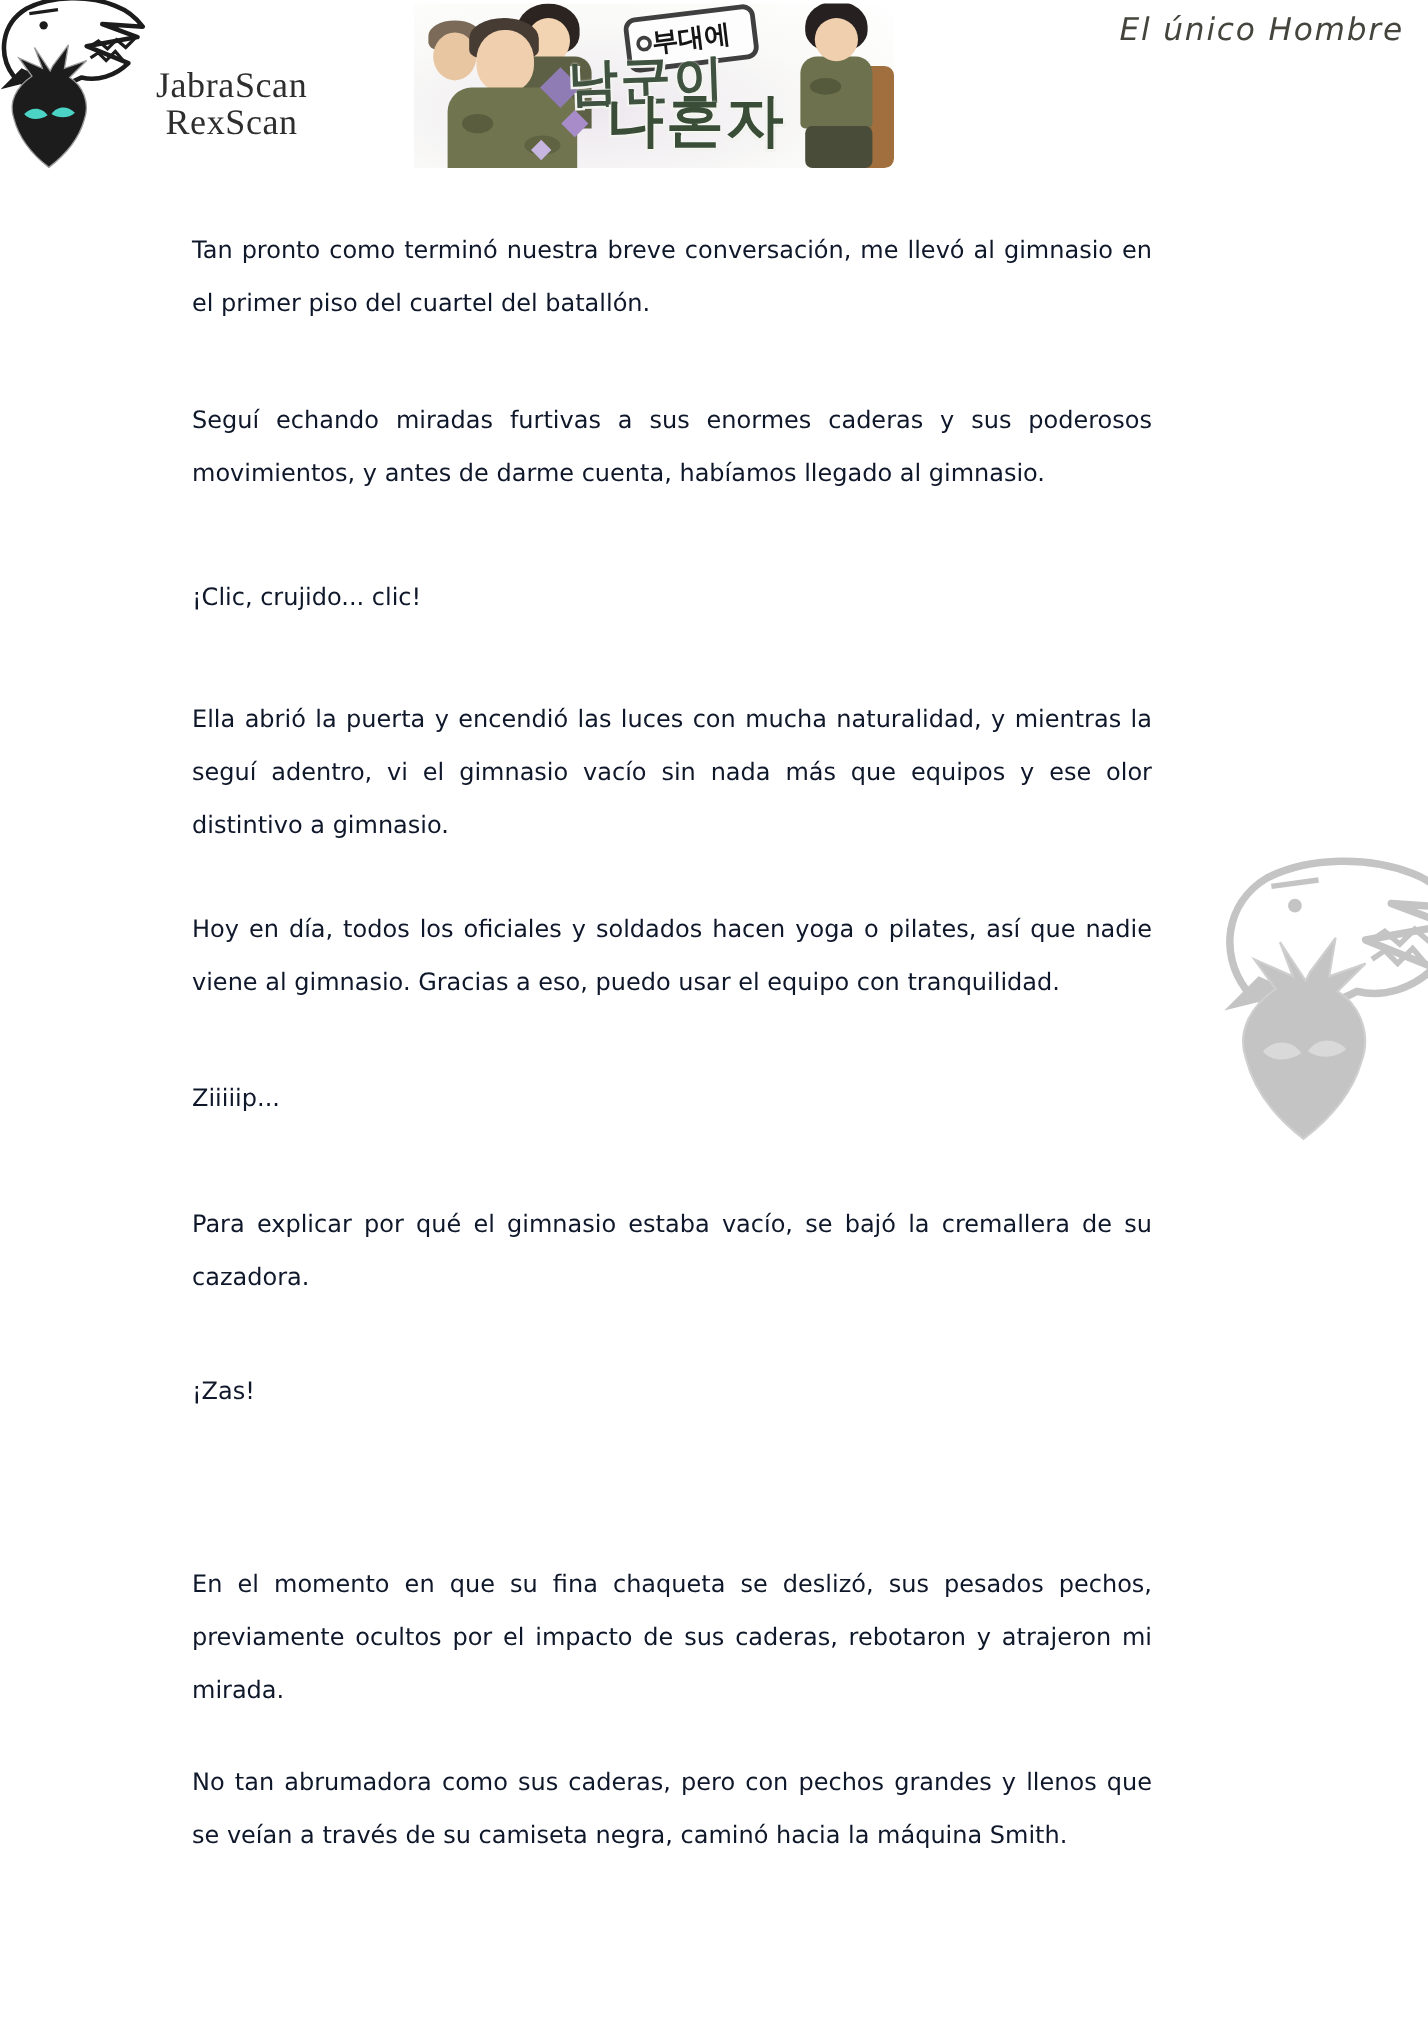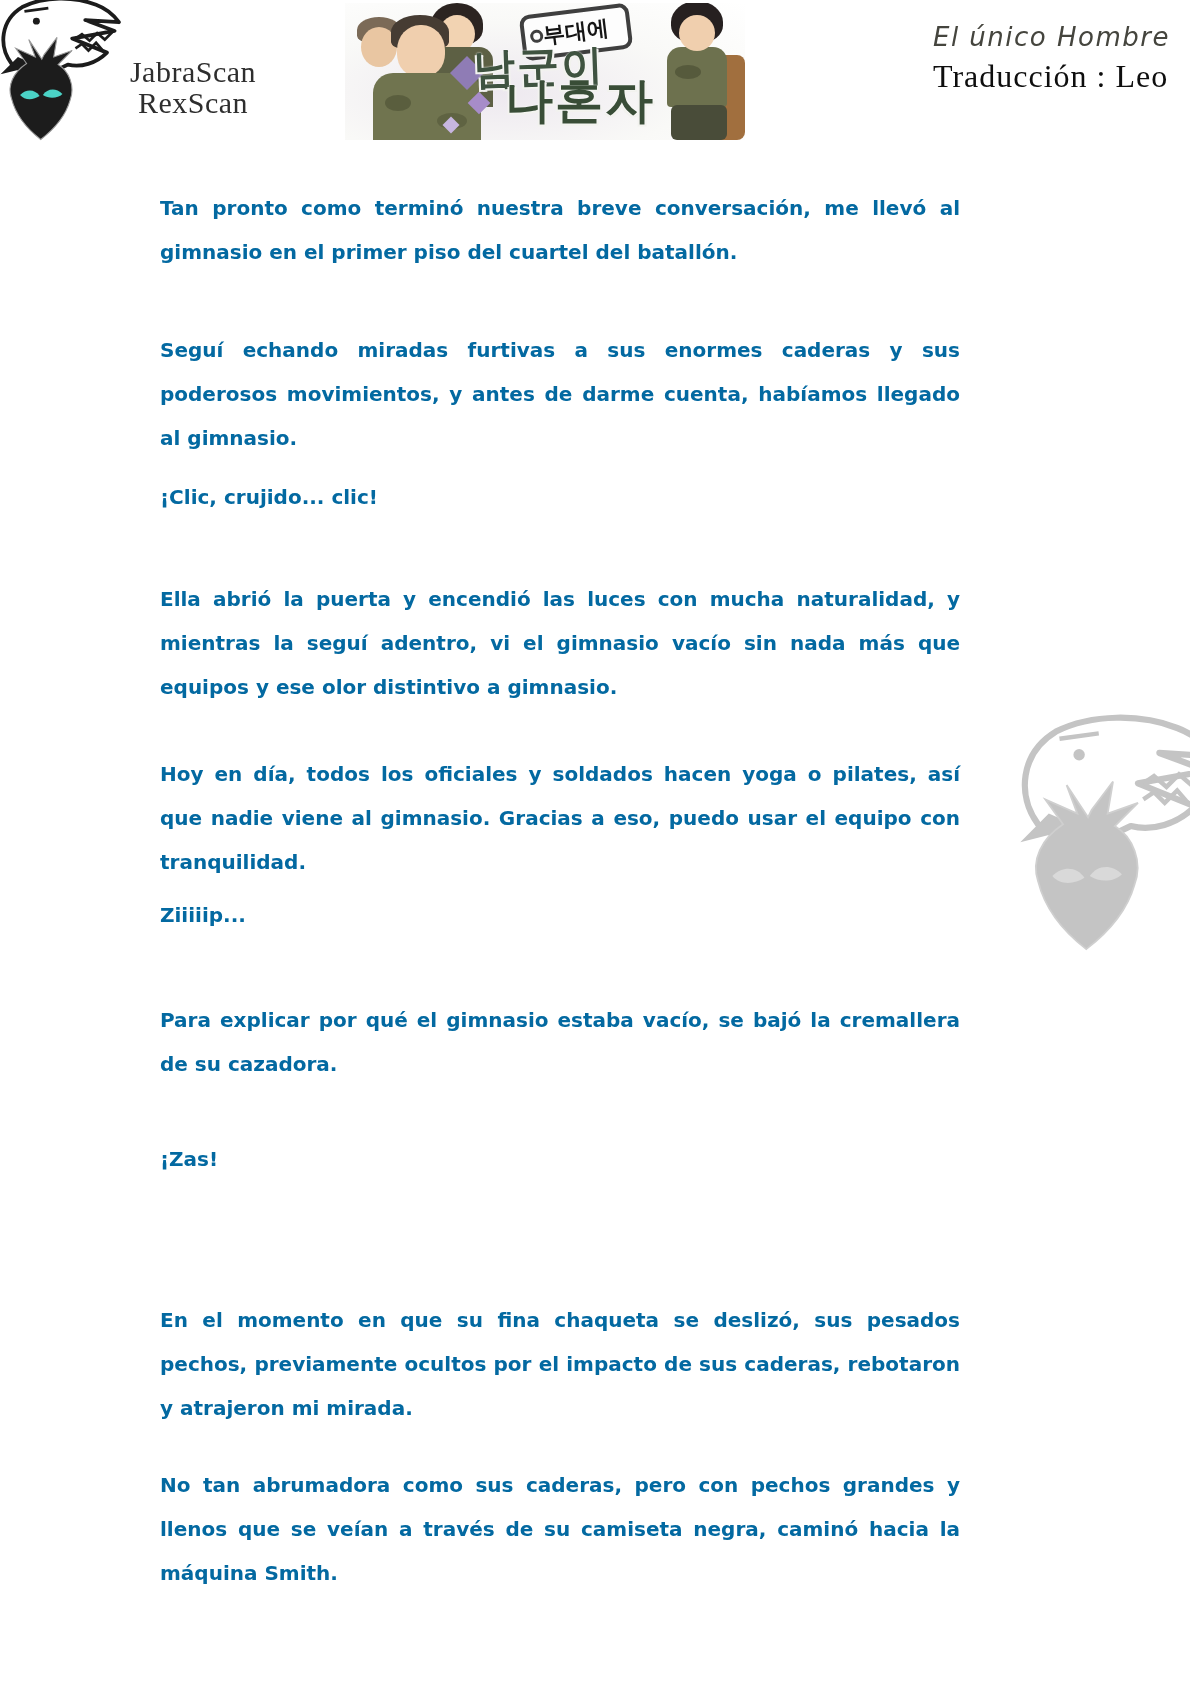--- a/index.html
+++ b/index.html
@@ -37,28 +37,28 @@
            text-shadow:0 0 2px #fff,2px 2px 0 #f2f2ee,-2px 2px 0 #f2f2ee;letter-spacing:2px;}
   .ktitle2{left:160px;top:66px;font-size:48px;font-weight:800;color:#394d37;
            text-shadow:0 0 2px #fff,2px 2px 0 #f2f2ee,-2px 2px 0 #f2f2ee;letter-spacing:2px;}
   .cv-chair{left:338px;top:52px;width:62px;height:85px;border-radius:8px;background:#a16f3e;}
   .cv-w-hair{left:326px;top:-2px;width:52px;height:42px;border-radius:50% 50% 42% 42%;background:#262020;}
   .cv-w-head{left:334px;top:12px;width:36px;height:36px;border-radius:50%;background:#f0cfae;}
   .cv-w-body{left:322px;top:44px;width:60px;height:60px;border-radius:14px 14px 4px 4px;background:#6d714e;}
   .cv-w-camo{left:330px;top:62px;width:26px;height:14px;border-radius:50%;background:#565a3c;}
   .cv-w-pants{left:326px;top:102px;width:56px;height:35px;border-radius:6px;background:#494c39;}
 
-  .series{position:absolute;right:20px;top:18px;text-align:left;margin-left:32px;}
+  .series{position:absolute;right:20px;top:6px;text-align:center;margin-left:32px;}
   .hand{font-family:"DejaVu Sans",sans-serif;font-style:italic;font-size:26px;line-height:38px;
         color:#45453e;letter-spacing:1.5px;}
   .credit{font-family:"Liberation Serif",serif;font-size:32px;line-height:40px;color:#0e0e0e;letter-spacing:1px;}
 
   
   .para{position:absolute;left:160px;width:800px;margin:0;font-size:20px;line-height:44px;
-        color:#0369a1;text-align:justify;text-align-last:left;font-weight:bold;}
+        color:#0f172a;text-align:justify;text-align-last:left;}
 
   
   .logo{--skull:#ffffff;--ink:#1c1c1c;--eye:#4bd3c6;--edge:#9a9a9a;}
   .watermark{position:absolute;left:1006px;top:710px;width:214px;height:250px;
              --skull:#ffffff;--ink:#c4c4c4;--eye:#d9d9d9;--edge:#cfcfcf;}
 </style>
 </head>
 <body>
 
 <svg width="0" height="0" style="position:absolute" aria-hidden="true">
@@ -110,21 +110,20 @@
       <div class="abs cv-chair"></div>
       <div class="abs cv-w-body"></div>
       <div class="abs cv-w-camo"></div>
       <div class="abs cv-w-pants"></div>
       <div class="abs cv-w-hair"></div>
       <div class="abs cv-w-head"></div>
     </div>
 
     <div class="series">
       <div class="hand">El único Hombre</div>
-      <div class="credit">Traducción : Leo</div>
     </div>
   </header>
 
   <main>
     <p class="para" style="top:186px">Tan pronto como terminó nuestra breve conversación, me llevó al gimnasio en el primer piso del cuartel del batallón.</p>
     <p class="para" style="top:328px">Seguí echando miradas furtivas a sus enormes caderas y sus poderosos movimientos, y antes de darme cuenta, habíamos llegado al gimnasio.</p>
     <p class="para" style="top:475px">¡Clic, crujido... clic!</p>
     <p class="para" style="top:577px">Ella abrió la puerta y encendió las luces con mucha naturalidad, y mientras la seguí adentro, vi el gimnasio vacío sin nada más que equipos y ese olor distintivo a gimnasio.</p>
     <p class="para" style="top:752px">Hoy en día, todos los oficiales y soldados hacen yoga o pilates, así que nadie viene al gimnasio. Gracias a eso, puedo usar el equipo con tranquilidad.</p>
     <p class="para" style="top:893px">Ziiiiip...</p>

